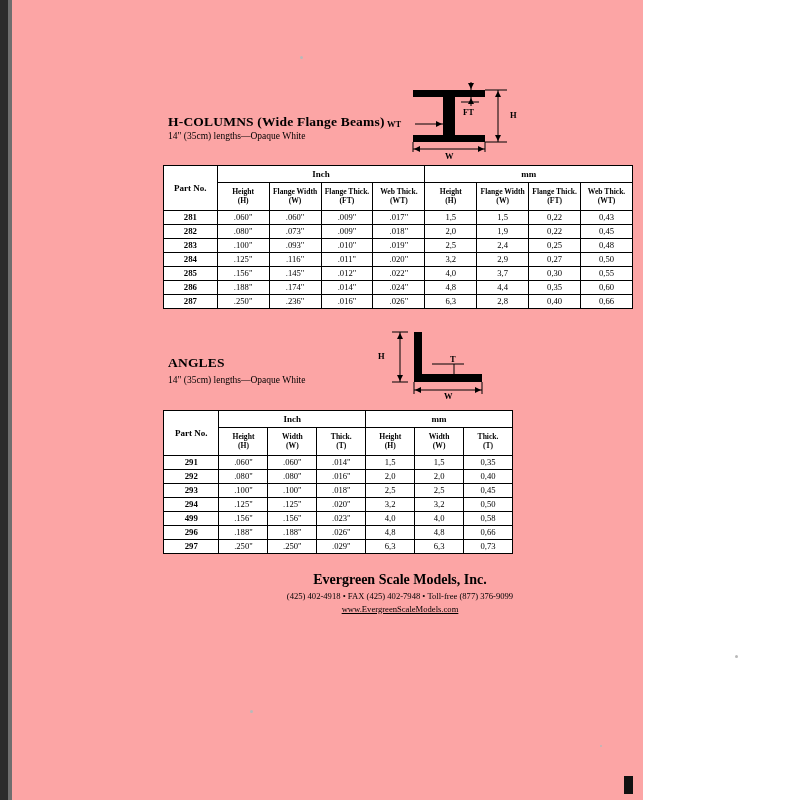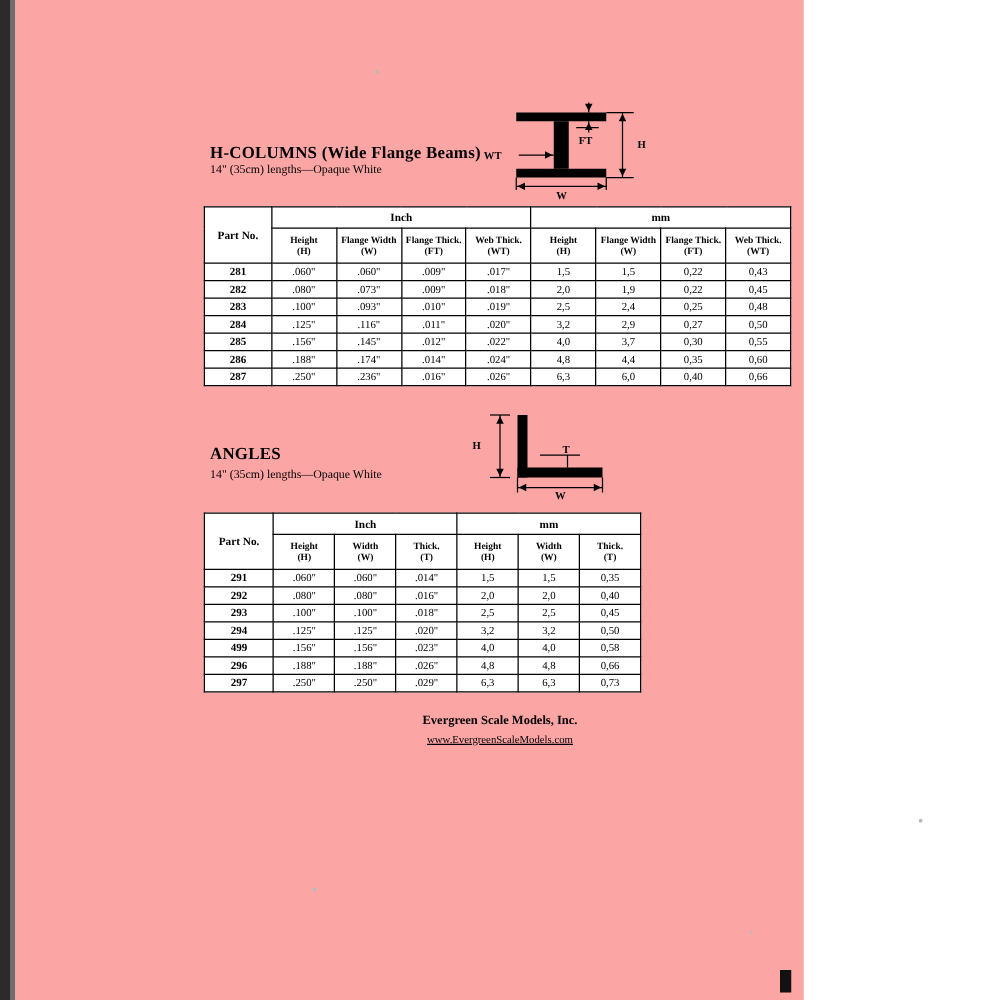--- a/index.html
+++ b/index.html
@@ -115,21 +115,21 @@
   
   .footer {
     position: absolute;
     width: 800px;
     text-align: center;
     font-size: 8.6px;
     line-height: 1.45;
   }
   .footer .company {
     font-weight: bold;
-    font-size: 10px;
+    font-size: 14px;
   }
   .footer .url {
     text-decoration: underline;
   }
 </style>
 </head>
 <body>
 
 <div class="page">
 
@@ -295,21 +295,21 @@
         <td>0,35</td>
         <td>0,60</td>
       </tr>
       <tr>
         <td class="part" style="height:13px;">287</td>
         <td>.250"</td>
         <td>.236"</td>
         <td>.016"</td>
         <td>.026"</td>
         <td>6,3</td>
-        <td>6,0</td>
+        <td>2,8</td>
         <td>0,40</td>
         <td>0,66</td>
       </tr>
     </tbody>
       </table>
 
     <div class="sect-title" style="left:168px; top:355px;">ANGLES</div>
     <div class="sect-sub" style="left:168px; top:375px;">14" (35cm) lengths—Opaque White</div>
 
     <div class="diagram" style="left:372px; top:320px; width:200px; height:80px;">
@@ -440,19 +440,20 @@
         <td>.029"</td>
         <td>6,3</td>
         <td>6,3</td>
         <td>0,73</td>
       </tr>
     </tbody>
       </table>
 
     <div class="footer" style="left:0; top:570px;">
       <div class="company">Evergreen Scale Models, Inc.</div>
+      <div>(425) 402-4918 • FAX (425) 402-7948 • Toll-free (877) 376-9099</div>
       <div class="url">www.EvergreenScaleModels.com</div>
     </div>
 
   </div>
 
   <div class="corner-mark"></div>
 </div>
 
 </body></html>

